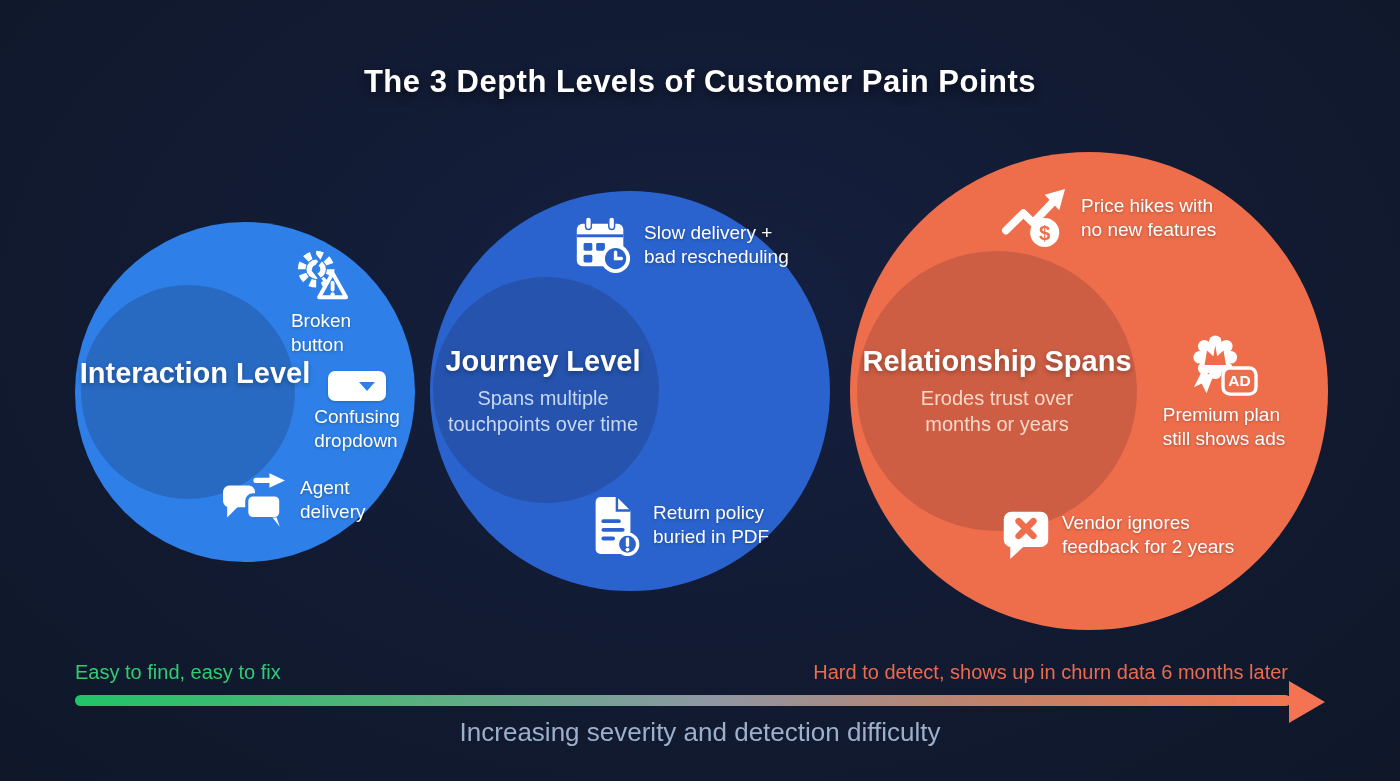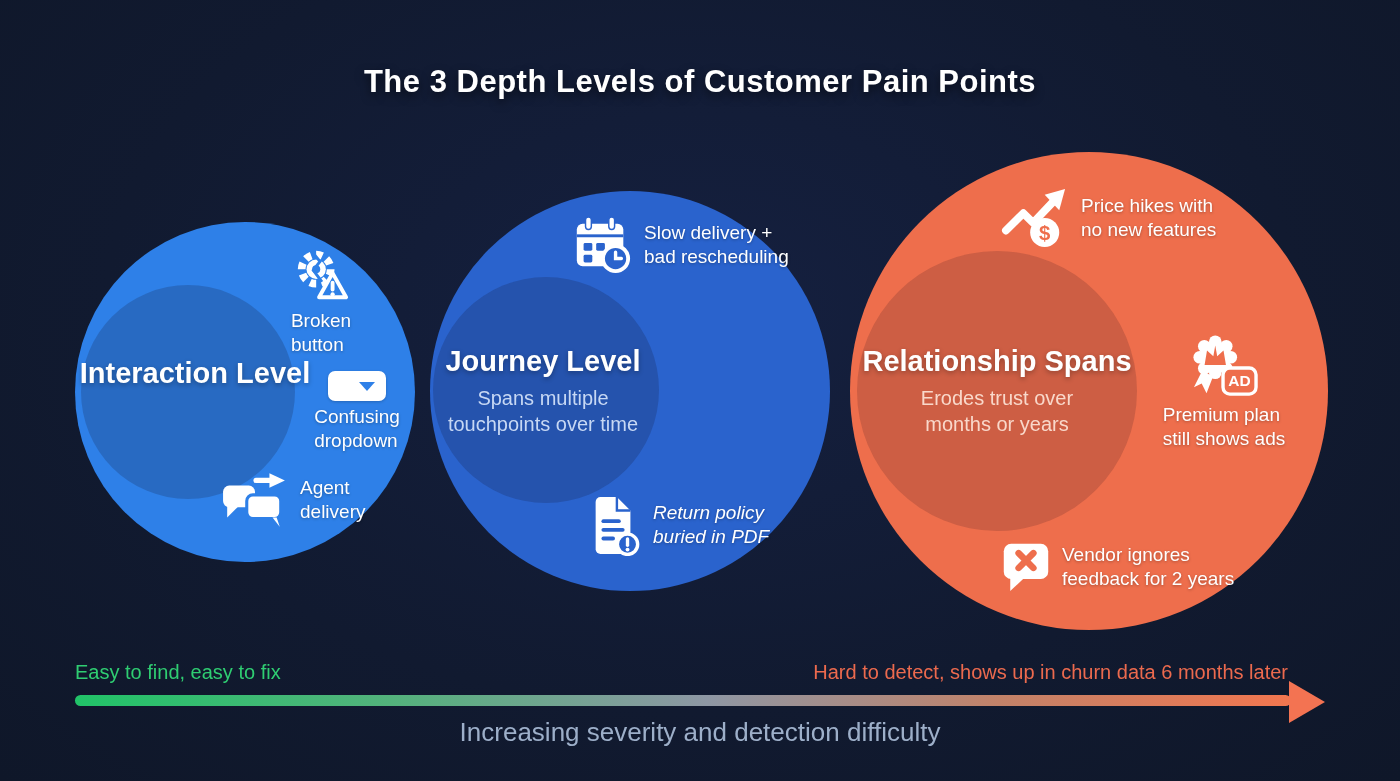--- a/index.html
+++ b/index.html
@@ -120,21 +120,21 @@
       <rect x="26" y="30" width="9" height="8" rx="1.5" fill="#2a63cd"></rect>
       <rect x="13" y="42" width="9" height="8" rx="1.5" fill="#2a63cd"></rect>
       <circle cx="46" cy="46" r="13" fill="#2a63cd" stroke="#ffffff" stroke-width="4"></circle>
       <path d="M46 39.5 v6.5 h6" stroke="#ffffff" stroke-width="3.5" fill="none" stroke-linecap="round"></path>
     </svg>
     <div class="item-label">Slow delivery +
 bad rescheduling</div>
   </div>
 
 
-  <div class="item row" style="left:586px;top:494px;font-style:italic;">
+  <div class="item row" style="left:586px;top:494px;">
     <svg class="icon" width="56" height="62" viewBox="0 0 58 64">
       <path d="M10 8 a5 5 0 0 1 5 -5 h17 l14 14 v40 a5 5 0 0 1 -5 5 h-26 a5 5 0 0 1 -5 -5 z" fill="#ffffff"></path>
       <path d="M32 3 v14 h14" fill="none" stroke="#2a63cd" stroke-width="2.5"></path>
       <rect x="16" y="26" width="20" height="4" rx="2" fill="#2a63cd"></rect>
       <rect x="16" y="35" width="24" height="4" rx="2" fill="#2a63cd"></rect>
       <rect x="16" y="44" width="14" height="4" rx="2" fill="#2a63cd"></rect>
       <circle cx="43" cy="52" r="10.5" fill="#2a63cd" stroke="#ffffff" stroke-width="3.5"></circle>
       <line x1="43" y1="46.5" x2="43" y2="53" stroke="#ffffff" stroke-width="3.5" stroke-linecap="round"></line>
       <circle cx="43" cy="57.5" r="2" fill="#ffffff"></circle>
     </svg>
@@ -175,21 +175,21 @@
       <circle cx="28" cy="25" r="16.5" fill="#ffffff"></circle>
       <polygon points="17,33 19.5,18 26,24 28,13 30,24 36.5,18 39,33" fill="#ee6e4c"></polygon>
       <polygon points="14,40 26,44 19,62 14,52 6,56" fill="#ffffff"></polygon>
       <rect x="36" y="36" width="34" height="27" rx="7" fill="#ee6e4c" stroke="#ffffff" stroke-width="3.5"></rect>
       <text x="53" y="55" font-size="16" font-weight="bold" fill="#ffffff" text-anchor="middle">AD</text>
     </svg>
     <div class="item-label">Premium plan
 still shows ads</div>
   </div>
 
-  <div class="item row" style="left:1001px;top:540px;justify-content:center;">
+  <div class="item row" style="left:1001px;top:508px;justify-content:center;">
     <svg class="icon" width="50" height="54" viewBox="0 0 54 56">
       <rect x="3" y="3" width="48" height="38" rx="8" fill="#ffffff"></rect>
       <polygon points="10,40 10,54 25,40" fill="#ffffff"></polygon>
       <path d="M19 13 L35 29 M35 13 L19 29" stroke="#ee6e4c" stroke-width="7" stroke-linecap="round"></path>
     </svg>
     <div class="item-label">Vendor ignores
 feedback for 2 years</div>
   </div>
 
   <div class="axis-left-label">Easy to find, easy to fix</div>

